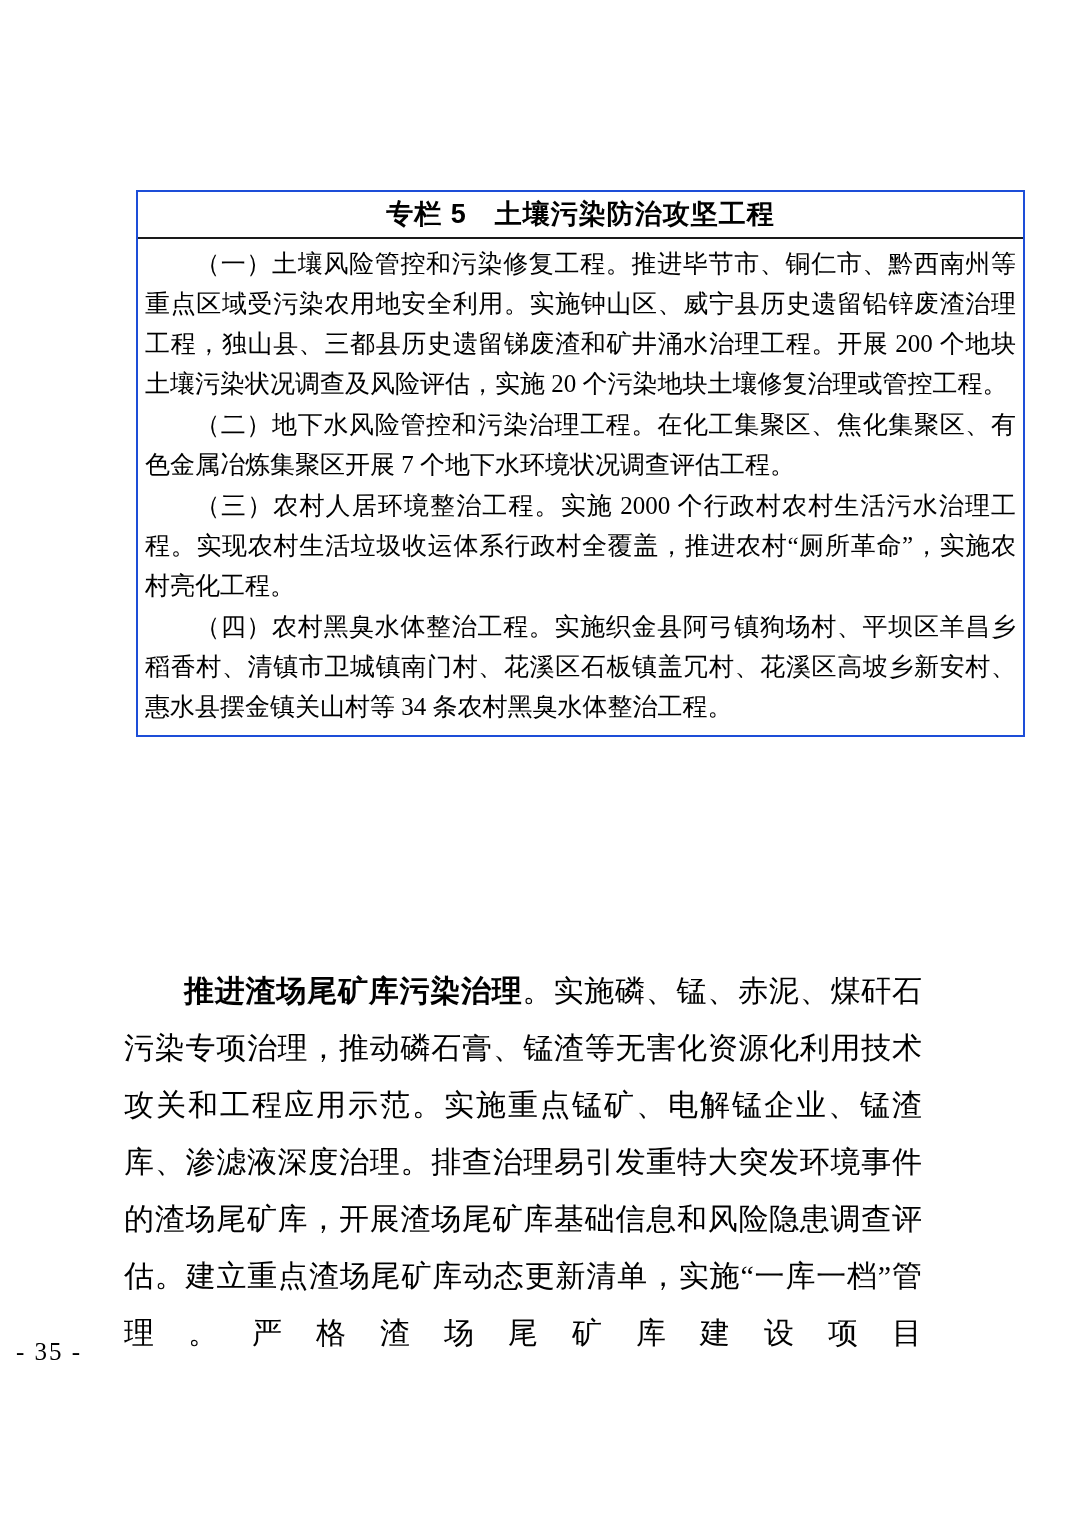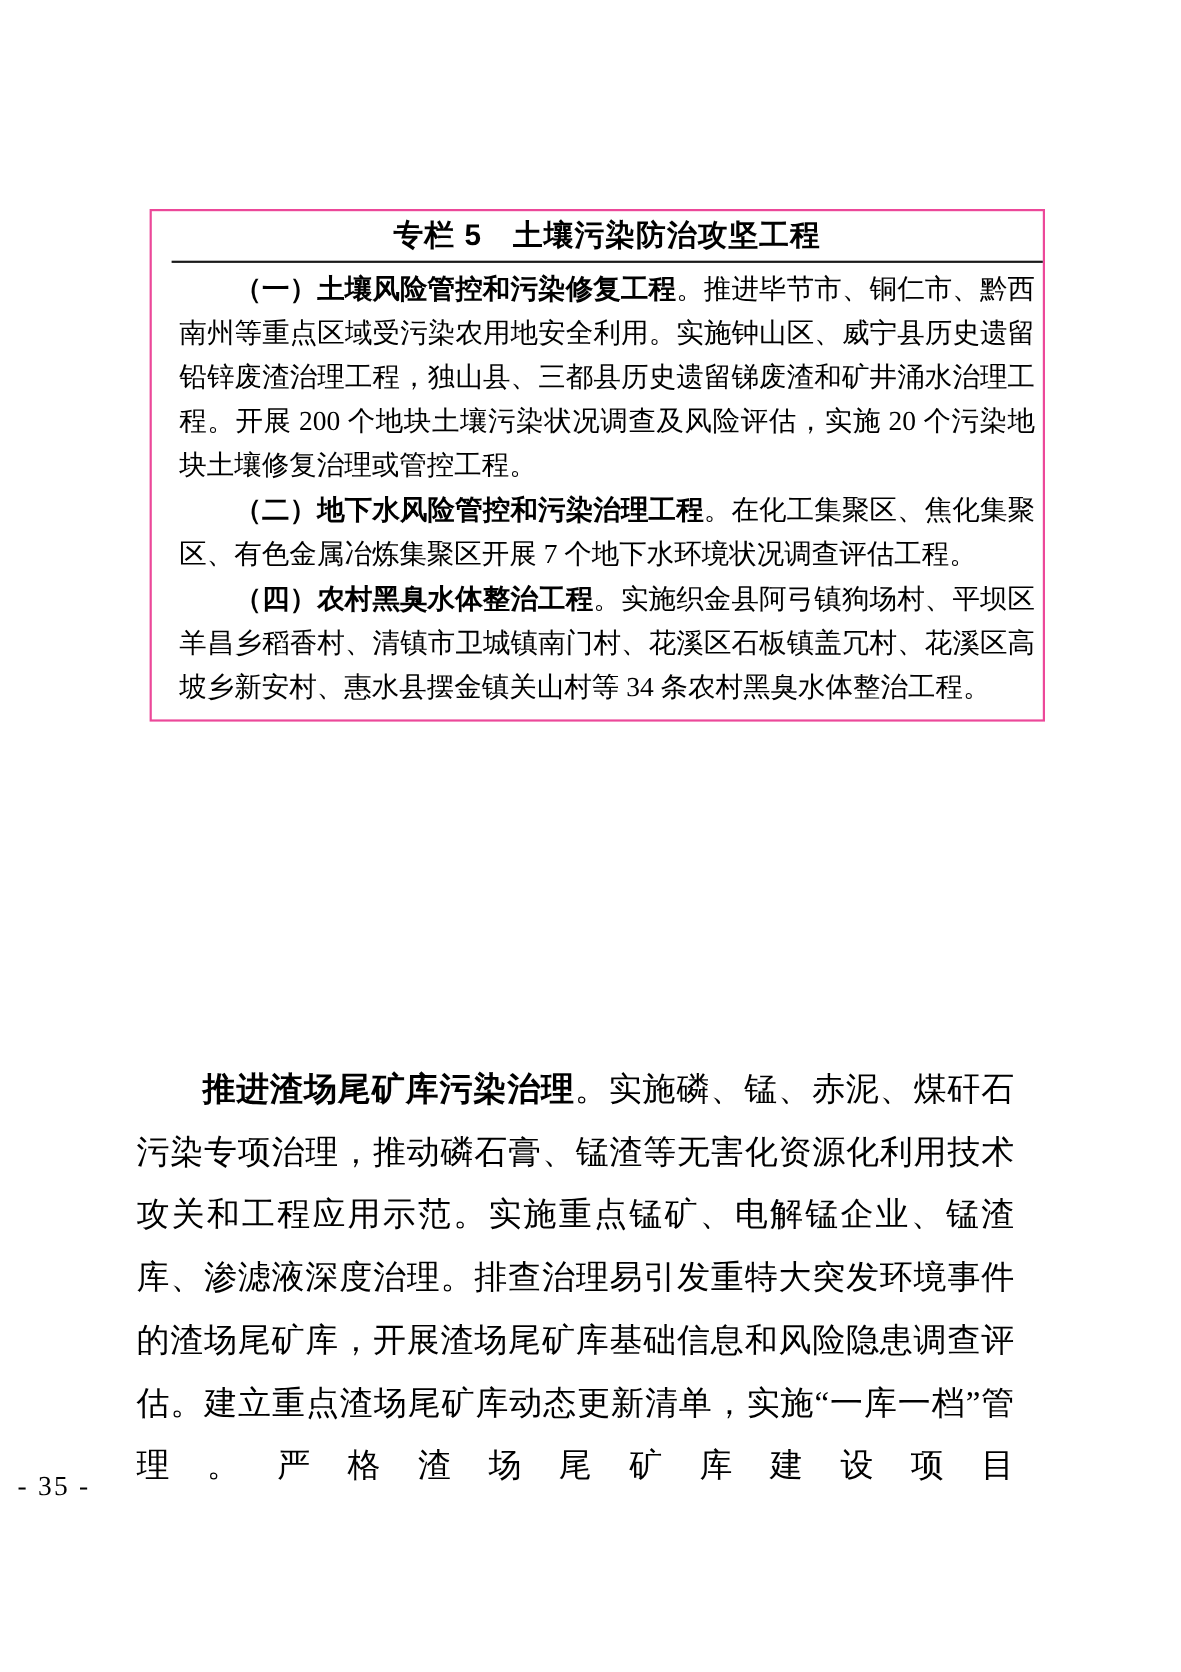--- a/index.html
+++ b/index.html
@@ -15,23 +15,22 @@
     width: 1074px;
     height: 1520px;
     background: #ffffff;
     overflow: hidden;
   }
   
   .column-box {
     position: absolute;
     left: 136px;
     top: 190px;
-    width: 814px;
-    border: 2px solid #ec4899;
-    padding-left: 18px;
+    width: 889px;
+    border: 2px solid #1d4ed8;
   }
   .column-box-header {
     border-bottom: 2px solid #1a1a1a;
     text-align: center;
     font-weight: bold;
     font-size: 27px;
     line-height: 45px;
     height: 47px;
     font-family: "Liberation Sans", "DejaVu Sans", sans-serif;
     letter-spacing: 1px;
@@ -41,21 +40,21 @@
   }
   .box-para {
     margin: 0;
     font-size: 25px;
     line-height: 40px;
     text-align: justify;
     text-justify: inter-character;
     text-indent: 2em;
   }
   .box-para .para-label {
-    font-weight: bold;
+    font-weight: normal;
     font-family: "Liberation Sans", "DejaVu Sans", sans-serif;
   }
   
   .section-heading {
     position: absolute;
     top: 876px;
     left: 0;
     width: 100%;
     margin: 0;
     text-align: center;
@@ -95,20 +94,21 @@
 </head>
 <body>
 
 <div class="page">
 
   <div class="column-box">
     <div class="column-box-header">专栏 5　土壤污染防治攻坚工程</div>
     <div class="column-box-body">
       <p class="box-para"><span class="para-label">（一）土壤风险管控和污染修复工程</span><span>。推进毕节市、铜仁市、黔西南州等重点区域受污染农用地安全利用。实施钟山区、威宁县历史遗留铅锌废渣治理工程，独山县、三都县历史遗留锑废渣和矿井涌水治理工程。开展 200 个地块土壤污染状况调查及风险评估，实施 20 个污染地块土壤修复治理或管控工程。</span></p>
       <p class="box-para"><span class="para-label">（二）地下水风险管控和污染治理工程</span><span>。在化工集聚区、焦化集聚区、有色金属冶炼集聚区开展 7 个地下水环境状况调查评估工程。</span></p>
+      <p class="box-para"><span class="para-label">（三）农村人居环境整治工程</span><span>。实施 2000 个行政村农村生活污水治理工程。实现农村生活垃圾收运体系行政村全覆盖，推进农村“厕所革命”，实施农村亮化工程。</span></p>
       <p class="box-para"><span class="para-label">（四）农村黑臭水体整治工程</span><span>。实施织金县阿弓镇狗场村、平坝区羊昌乡稻香村、清镇市卫城镇南门村、花溪区石板镇盖冗村、花溪区高坡乡新安村、惠水县摆金镇关山村等 34 条农村黑臭水体整治工程。</span></p>
     </div>
   </div>
 
 
   <p class="body-para"><span class="para-lead">推进渣场尾矿库污染治理</span><span>。实施磷、锰、赤泥、煤矸石污染专项治理，推动磷石膏、锰渣等无害化资源化利用技术攻关和工程应用示范。实施重点锰矿、电解锰企业、锰渣库、渗滤液深度治理。排查治理易引发重特大突发环境事件的渣场尾矿库，开展渣场尾矿库基础信息和风险隐患调查评估。建立重点渣场尾矿库动态更新清单，实施“一库一档”管理。严格渣场尾矿库建设项目</span></p>
 
   <div class="page-number">- 35 -</div>
 
 </div>

